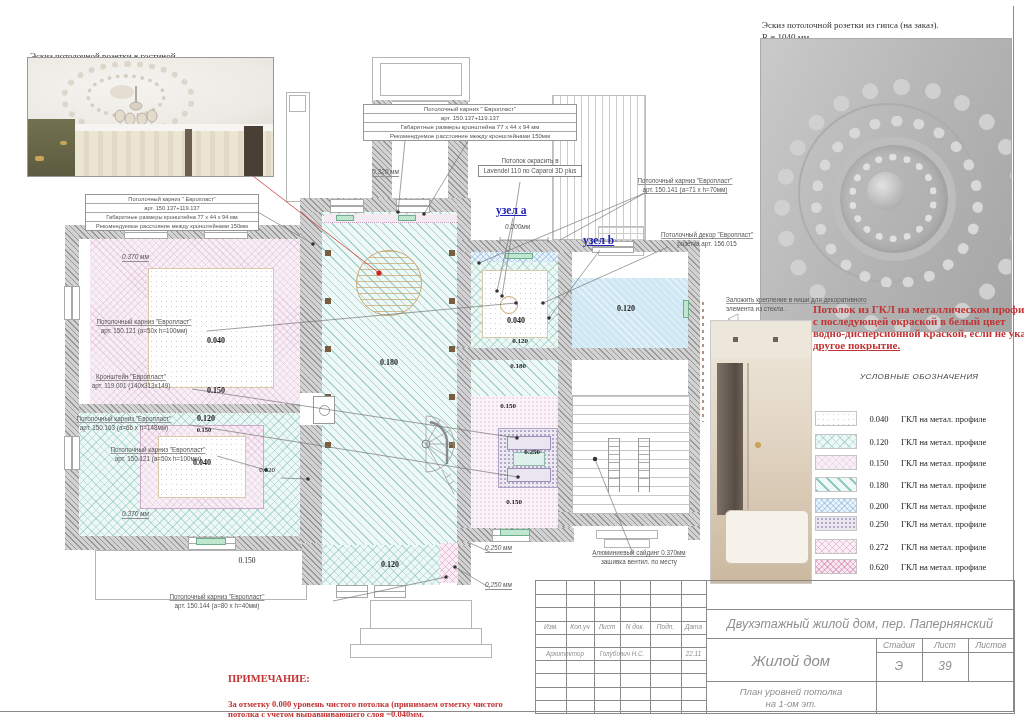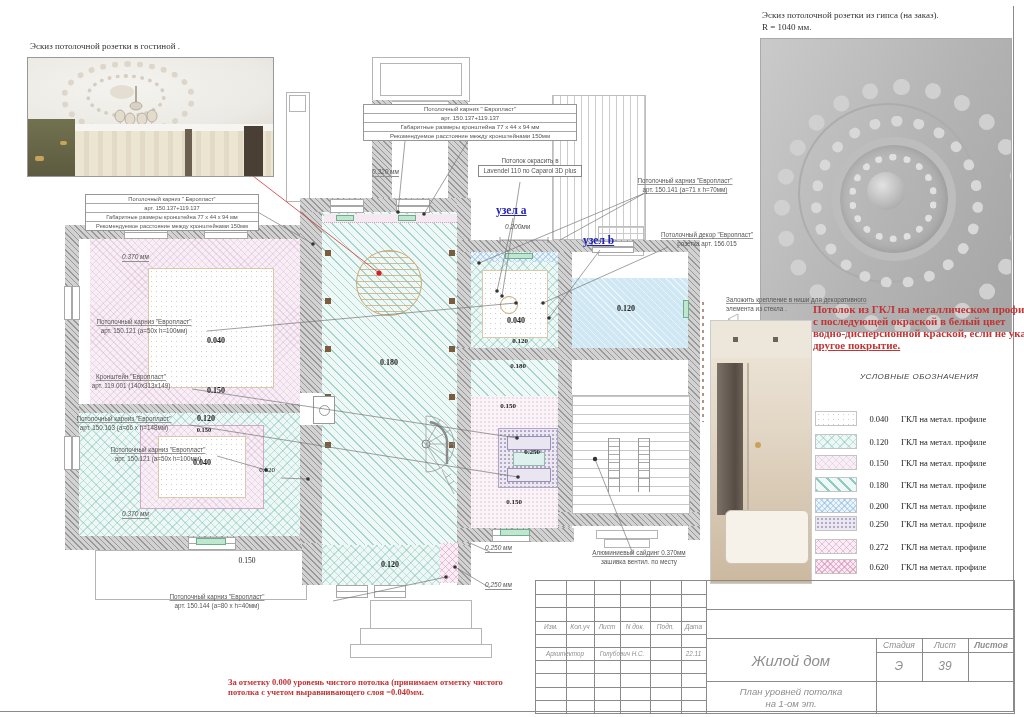--- a/index.html
+++ b/index.html
@@ -39,21 +39,21 @@
   .outl{position:absolute;border:1px solid #b5b5b5;background:#fff;}
   .win{position:absolute;border:1px solid #a8a8a8;
        background:linear-gradient(180deg,#fff 44%,#a8a8a8 44%,#a8a8a8 56%,#fff 56%);}
   .winv{position:absolute;border:1px solid #a8a8a8;
        background:linear-gradient(90deg,#fff 44%,#a8a8a8 44%,#a8a8a8 56%,#fff 56%);}
   .gmark{position:absolute;background:#bfe6cf;border:1px solid #6fae8c;}
   .strip150{position:absolute;background:#f6eaf2;border-bottom:1px dotted #cf9fc4;}
   .lightrow{position:absolute;width:6px;
        background-image:repeating-linear-gradient(180deg,#7a5c3e 0 6px,rgba(0,0,0,0) 6px 48px);}
   
-  .cap{position:absolute;font:9px "Liberation Serif",serif;color:#333;white-space:nowrap;}
+  .cap{position:absolute;font:9px "Liberation Serif",serif;color:#333;white-space:nowrap;margin-top:10px;}
   .c2{position:absolute;font:6.3px "Liberation Sans",sans-serif;color:#555;text-align:center;line-height:1.5;white-space:nowrap;}
   .c2 .ln{display:block;}
   .u{text-decoration:underline;text-decoration-color:#999;}
   .box4{position:absolute;border:1px solid #979797;background:#fff;font:6px "Liberation Sans",sans-serif;
         color:#555;text-align:center;z-index:5;}
   .box4 div{border-bottom:1px solid #a8a8a8;padding:1px 3px;white-space:nowrap;}
   .box4 div:last-child{border-bottom:none;}
   .lev{position:absolute;font:600 8px "Liberation Serif",serif;color:#1c1c1c;text-align:center;z-index:6;}
   .dim{position:absolute;font:italic 6.5px "Liberation Sans",sans-serif;color:#555;white-space:nowrap;z-index:6;
        border-bottom:1px solid #909090;padding-bottom:1px;}
@@ -394,21 +394,22 @@
     <span class="v">0.272</span>
     <span class="lb">ГКЛ на метал. профиле</span>
   </div>
   <div class="lgrow" style="top:559px;">
     <span class="sw h620" style="position:relative;"></span>
     <span class="v">0.620</span>
     <span class="lb">ГКЛ на метал. профиле</span>
   </div>
 
   <div class="abs" style="left:228px;top:673px;color:#c23333;">
-    <div style="font:bold 8.5px 'Liberation Serif',serif;margin-top:4px;">За отметку 0.000 уровень чистого потолка (принимаем отметку  чистого</div>
+    <div style="font:bold 10.5px 'Liberation Serif',serif;">ПРИМЕЧАНИЕ:</div>
+    <div style="font:bold 8.5px 'Liberation Serif',serif;margin-top:15px;">За отметку 0.000 уровень чистого потолка (принимаем отметку  чистого</div>
     <div style="font:bold 8.5px 'Liberation Serif',serif;">потолка с учетом выравнивающего слоя  =0.040мм.</div>
   </div>
 
   <div class="abs" style="left:535px;top:580px;width:478px;height:132px;border:1.2px solid #8a8a8a;">
     <div class="vl" style="left:170px;top:0;width:1px;height:132px;"></div>
     <div class="vl" style="left:30px;top:0;width:1px;height:132px;"></div>
     <div class="vl" style="left:58px;top:0;width:1px;height:132px;"></div>
     <div class="vl" style="left:84px;top:0;width:1px;height:132px;"></div>
     <div class="vl" style="left:114px;top:0;width:1px;height:132px;"></div>
     <div class="vl" style="left:145px;top:0;width:1px;height:132px;"></div>
@@ -432,24 +433,25 @@
     <div class="tbt" style="left:0px;top:42px;width:30px;font-size:6.5px;">Изм.</div>
     <div class="tbt" style="left:30px;top:42px;width:28px;font-size:6.5px;">Кол.уч</div>
     <div class="tbt" style="left:58px;top:42px;width:26px;font-size:6.5px;">Лист</div>
     <div class="tbt" style="left:84px;top:42px;width:30px;font-size:6.5px;">N док.</div>
     <div class="tbt" style="left:114px;top:42px;width:31px;font-size:6.5px;">Подп.</div>
     <div class="tbt" style="left:145px;top:42px;width:25px;font-size:6.5px;">Дата</div>
     <div class="tbt" style="left:0px;top:69px;width:58px;font-size:6.3px;">Архитектор</div>
     <div class="tbt" style="left:58px;top:69px;width:56px;font-size:6.3px;">Голубович Н.С.</div>
     <div class="tbt" style="left:145px;top:69px;width:25px;font-size:6.3px;">22.11</div>
 
+    <div class="tbt" style="left:170px;top:36px;width:308px;font-size:12.5px;">Двухэтажный жилой дом, пер. Папернянский</div>
     <div class="tbt" style="left:170px;top:71px;width:170px;font-size:15px;">Жилой дом</div>
     <div class="tbt" style="left:340px;top:59px;width:46px;font-size:8.5px;">Стадия</div>
     <div class="tbt" style="left:386px;top:59px;width:46px;font-size:8.5px;">Лист</div>
-    <div class="tbt" style="left:432px;top:59px;width:46px;font-size:8.5px;font-weight:bold;">Листов</div>
+    <div class="tbt" style="left:432px;top:59px;width:46px;font-size:8.5px;">Листов</div>
     <div class="tbt" style="left:340px;top:78px;width:46px;font-size:12px;">Э</div>
     <div class="tbt" style="left:386px;top:78px;width:46px;font-size:12px;">39</div>
     <div class="tbt" style="left:432px;top:78px;width:46px;font-size:12px;"></div>
     <div class="tbt" style="left:170px;top:105px;width:170px;font-size:9.5px;">План  уровней потолка</div>
     <div class="tbt" style="left:170px;top:117px;width:170px;font-size:9.5px;">на 1-ом эт.</div>
   </div>
 
 </div>
 
 </body></html>

